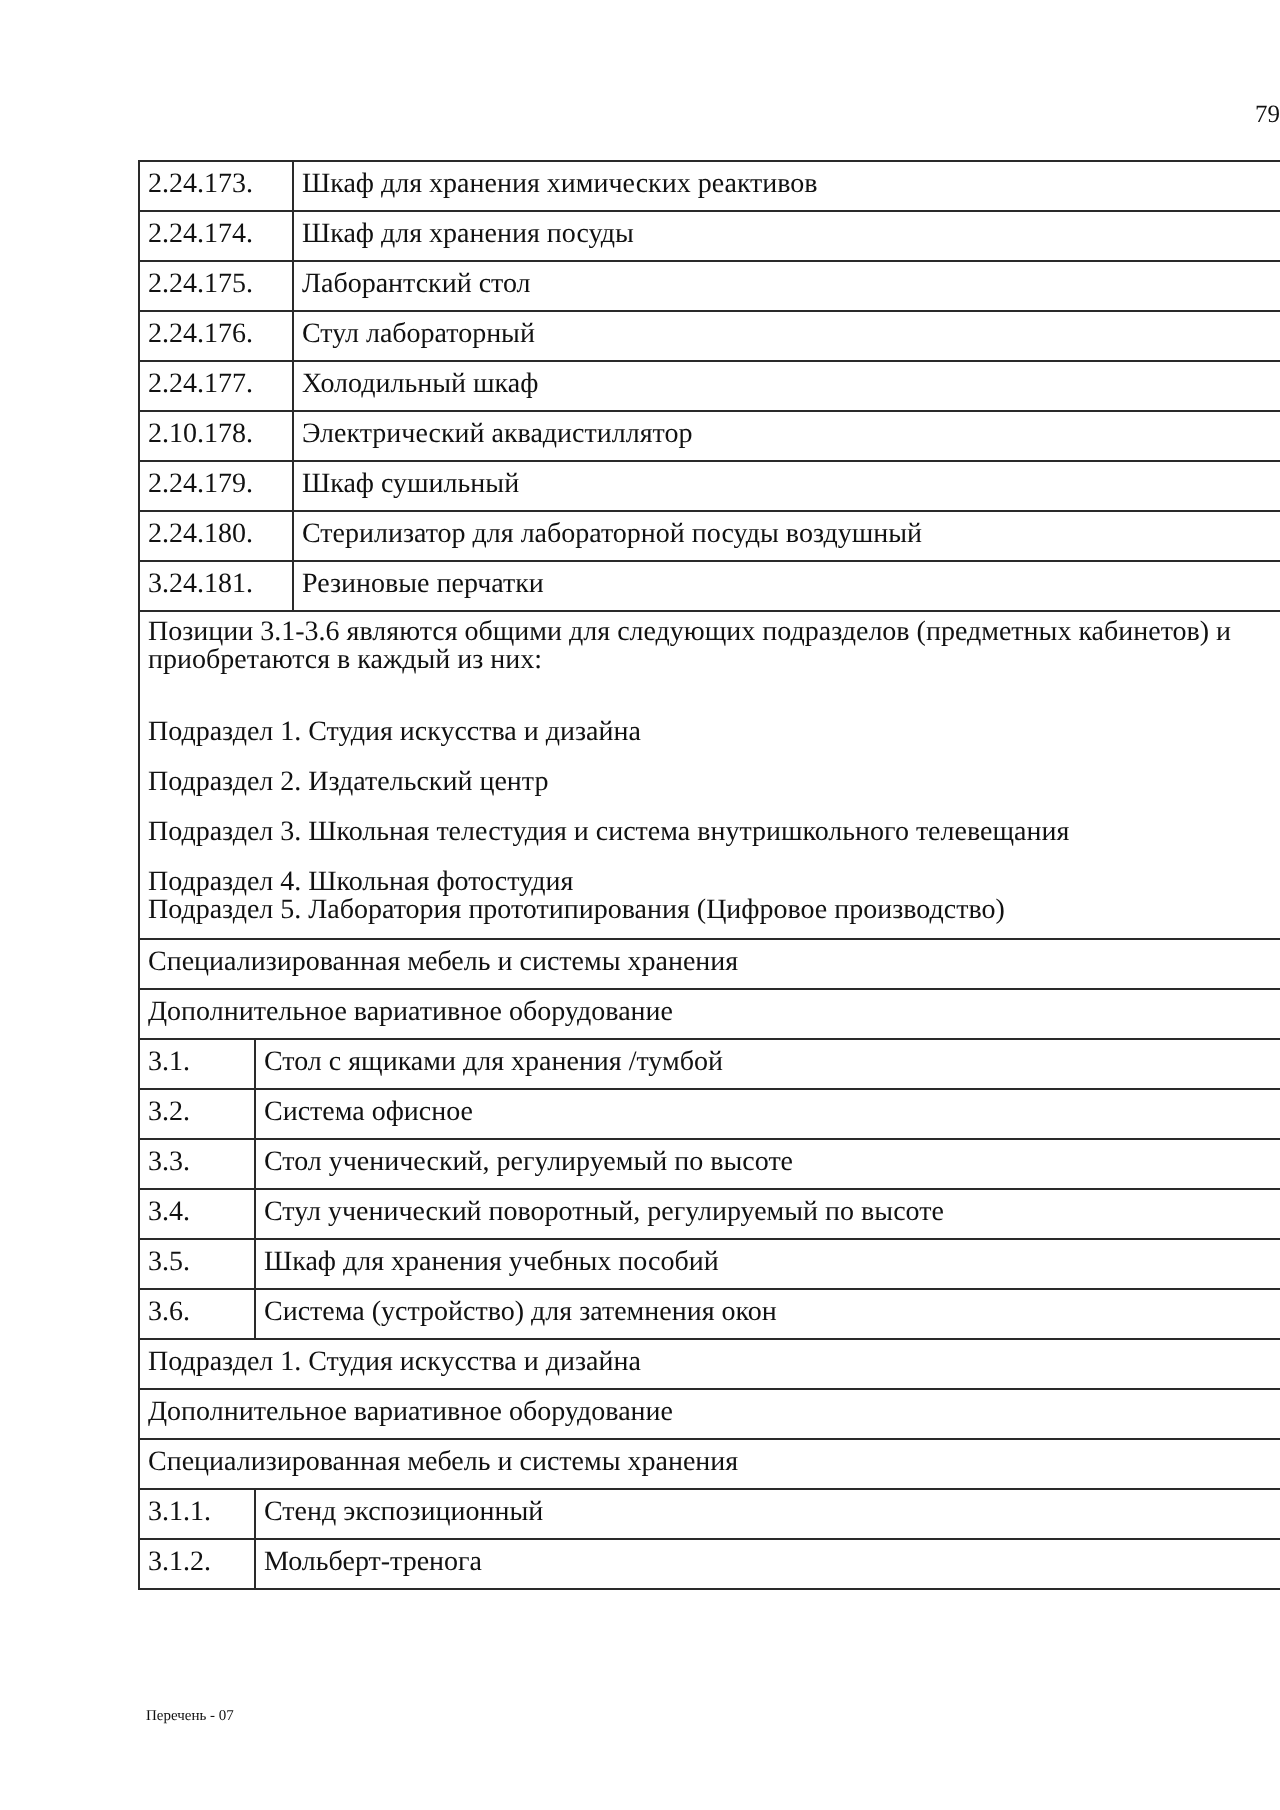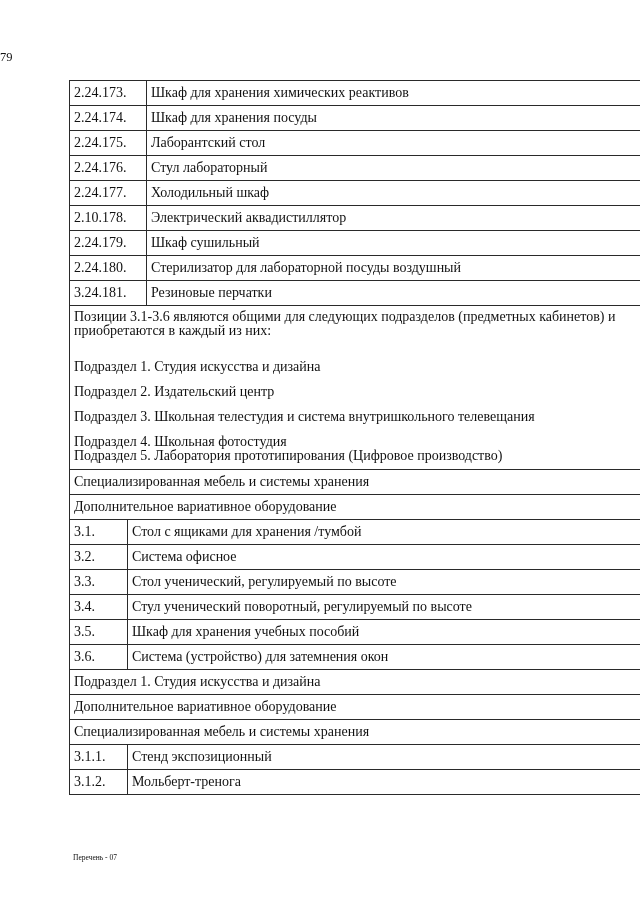--- a/index.html
+++ b/index.html
@@ -2,21 +2,21 @@
 <html><head>
 <meta charset="utf-8">
 <style>
   html, body { margin: 0; padding: 0; }
   body {
     width: 640px; height: 905px; background: #ffffff; position: relative;
     font-family: "Liberation Serif", "DejaVu Serif", serif; color: #111;
     overflow: hidden;
   }
   .page-number {
-    position: absolute; top: 50px; left: 0; width: 640px; text-align: left;
+    position: absolute; top: 50px; left: 0; width: 640px; text-align: right;
     font-size: 12.5px;
   }
   table.doc {
     position: absolute; left: 69px; top: 80px; width: 602px;
     border-collapse: collapse; font-size: 14px; table-layout: fixed; padding-left: 36px;
   }
   table.doc td {
     border: 1px solid #2a2a2a; padding: 0 4px; height: 24px;
     vertical-align: middle; line-height: 14px; white-space: nowrap;
   }

